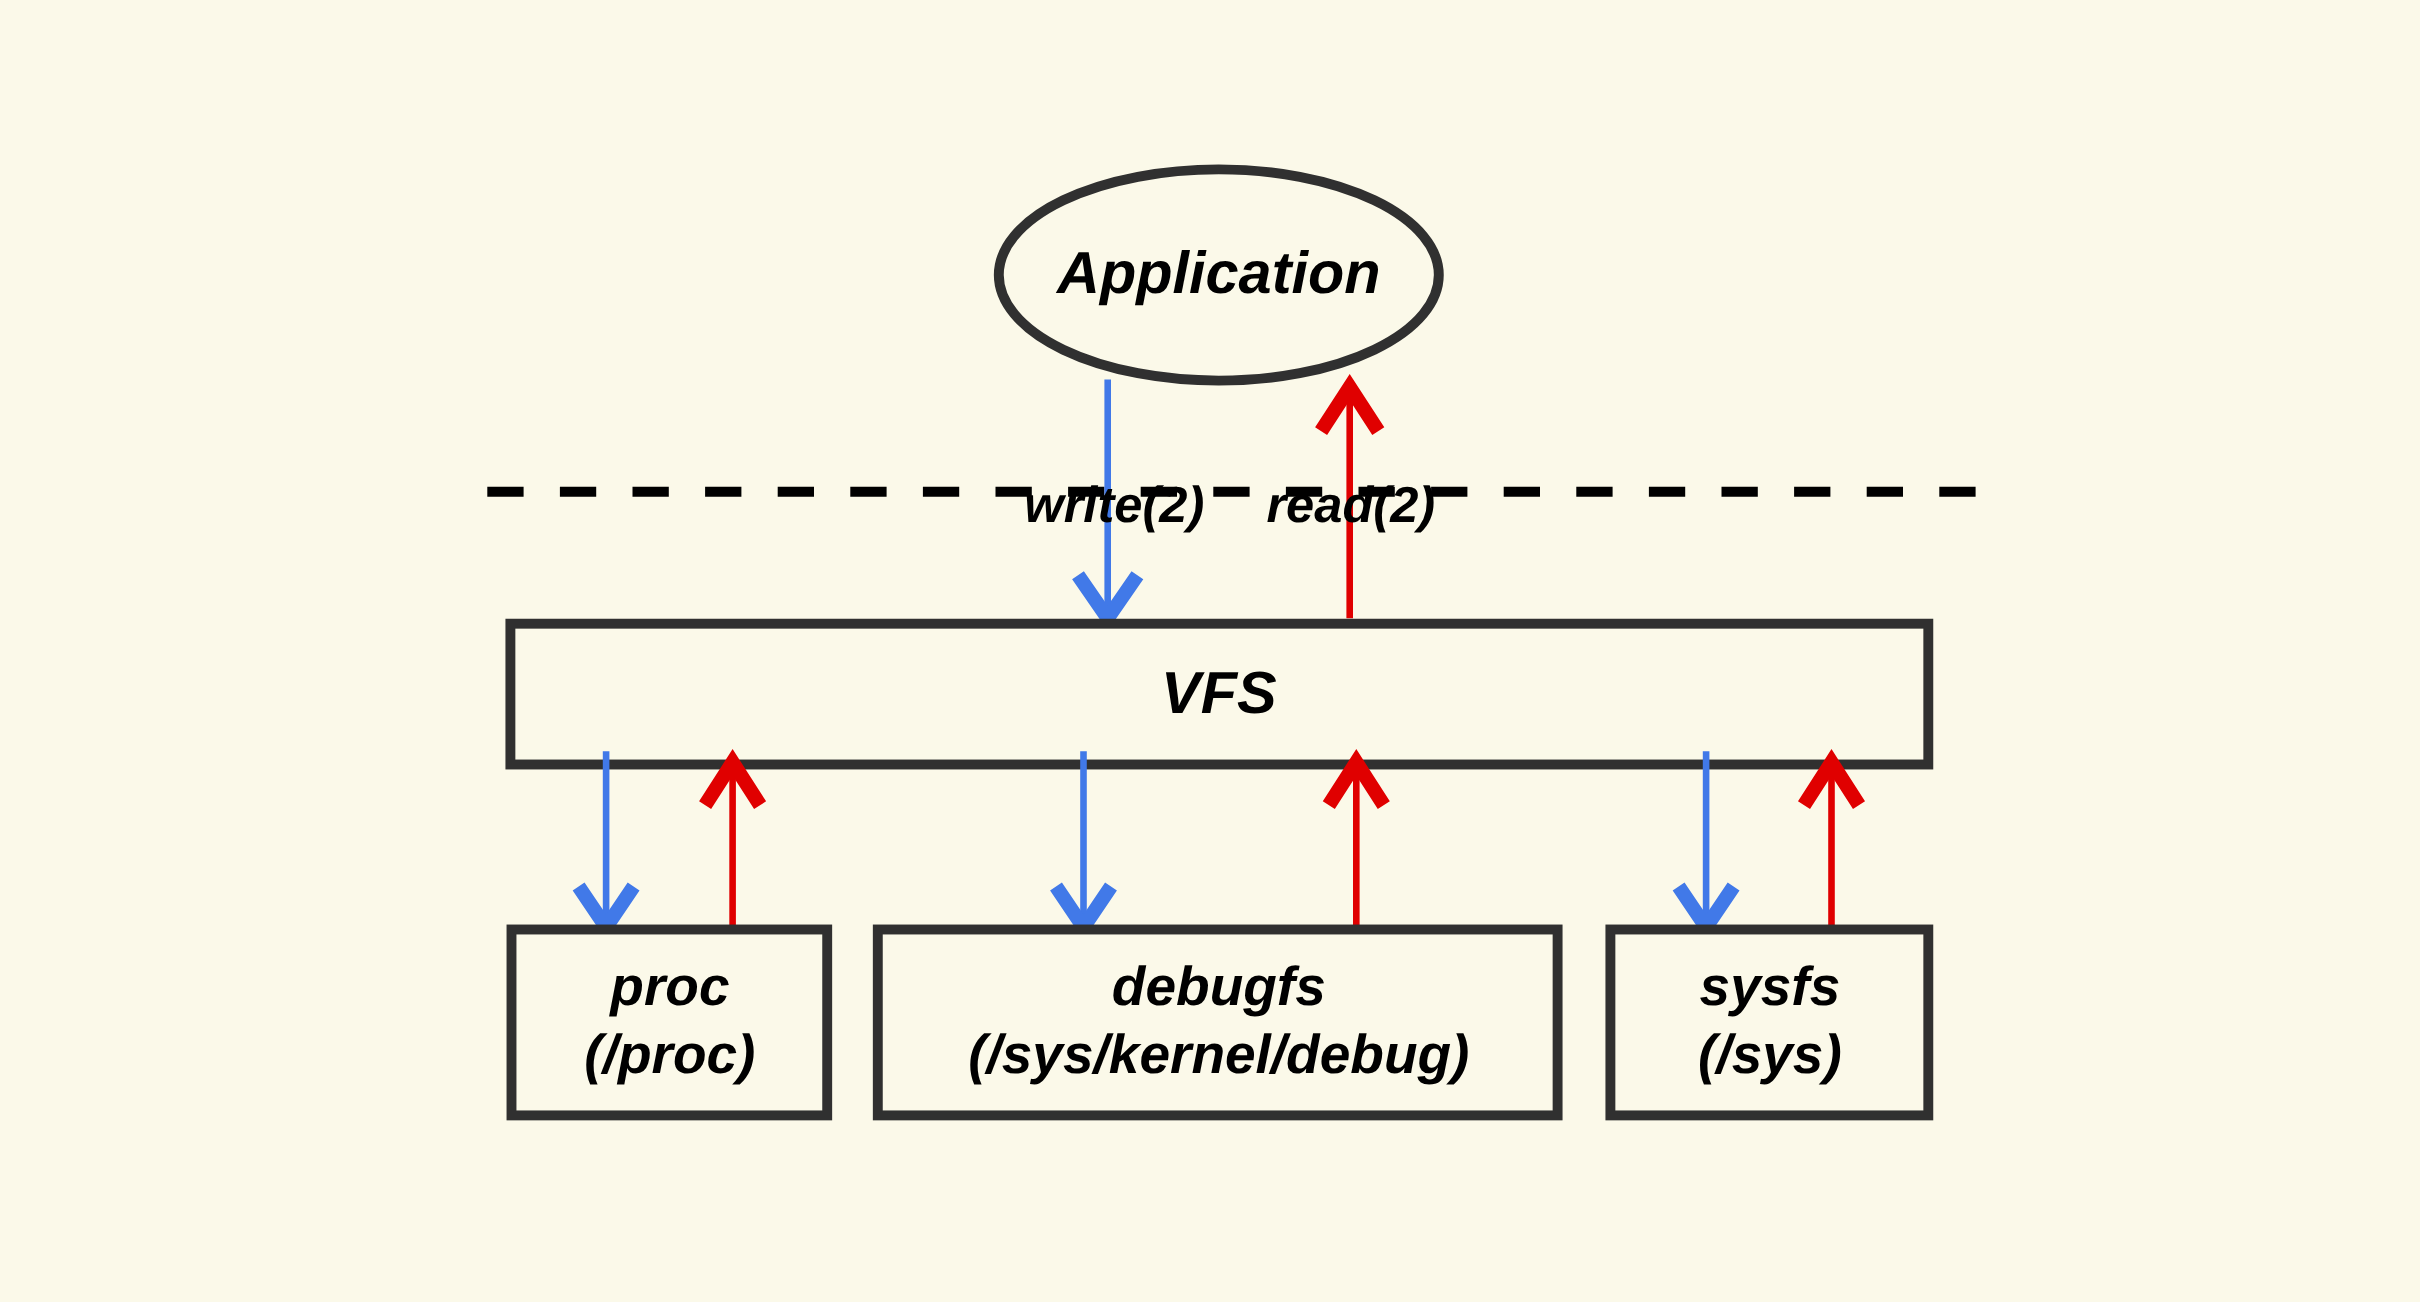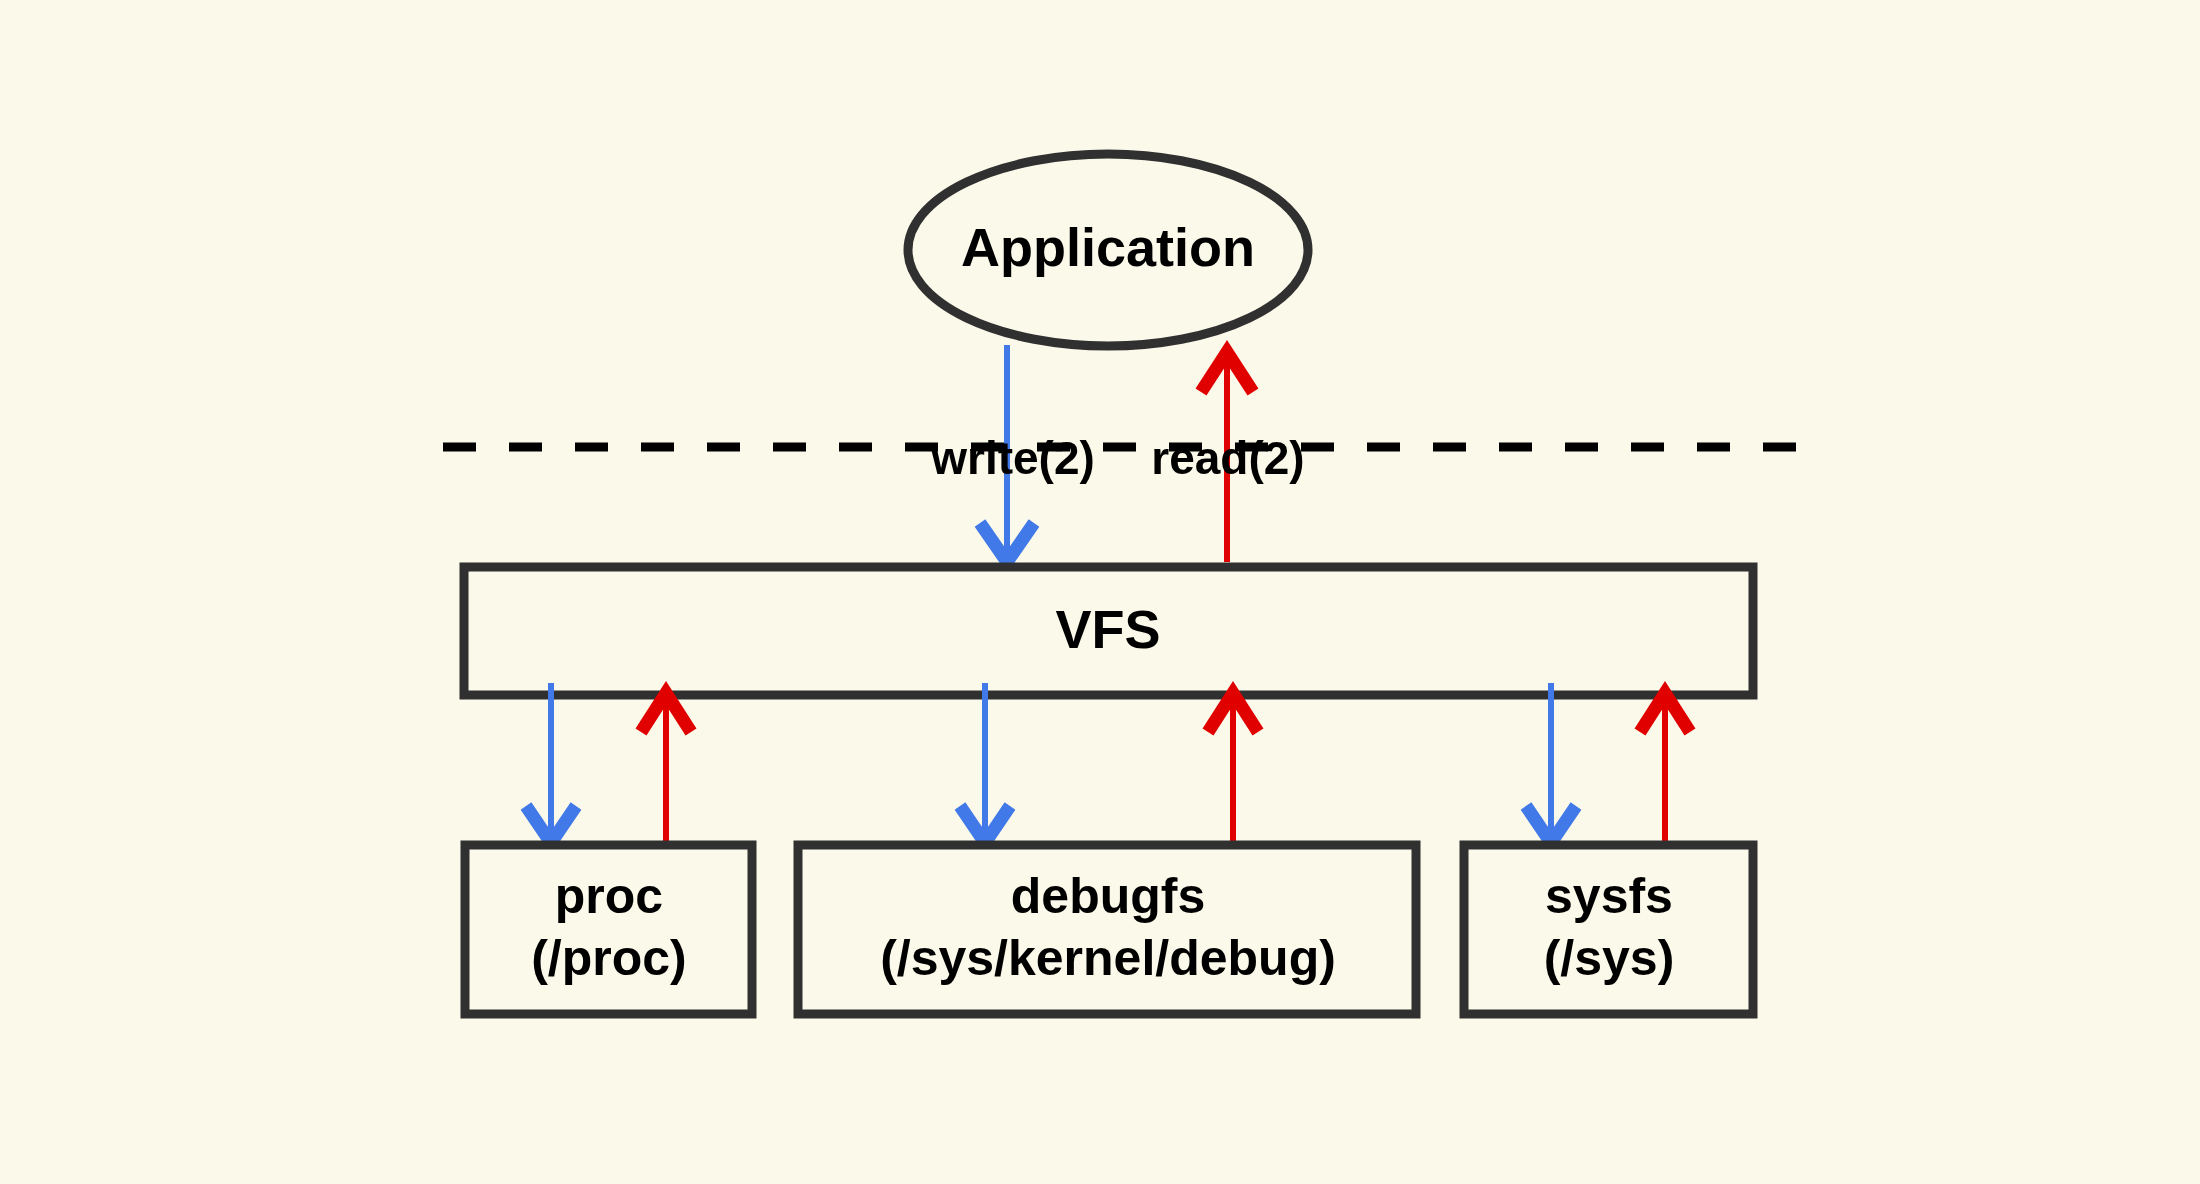--- a/index.html
+++ b/index.html
@@ -8,20 +8,21 @@
     padding: 0;
     background: #fbf9e9;
   }
   #stage {
     position: relative;
     width: 2200px;
     height: 1184px;
     background: #fbf9e9;
     overflow: hidden;
     font-family: "Liberation Sans", sans-serif;
+    font-style: italic;
   }
   #diagram-svg {
     position: absolute;
     left: 0;
     top: 0;
     width: 2200px;
     height: 1184px;
     display: block;
   }
   .node-text {

